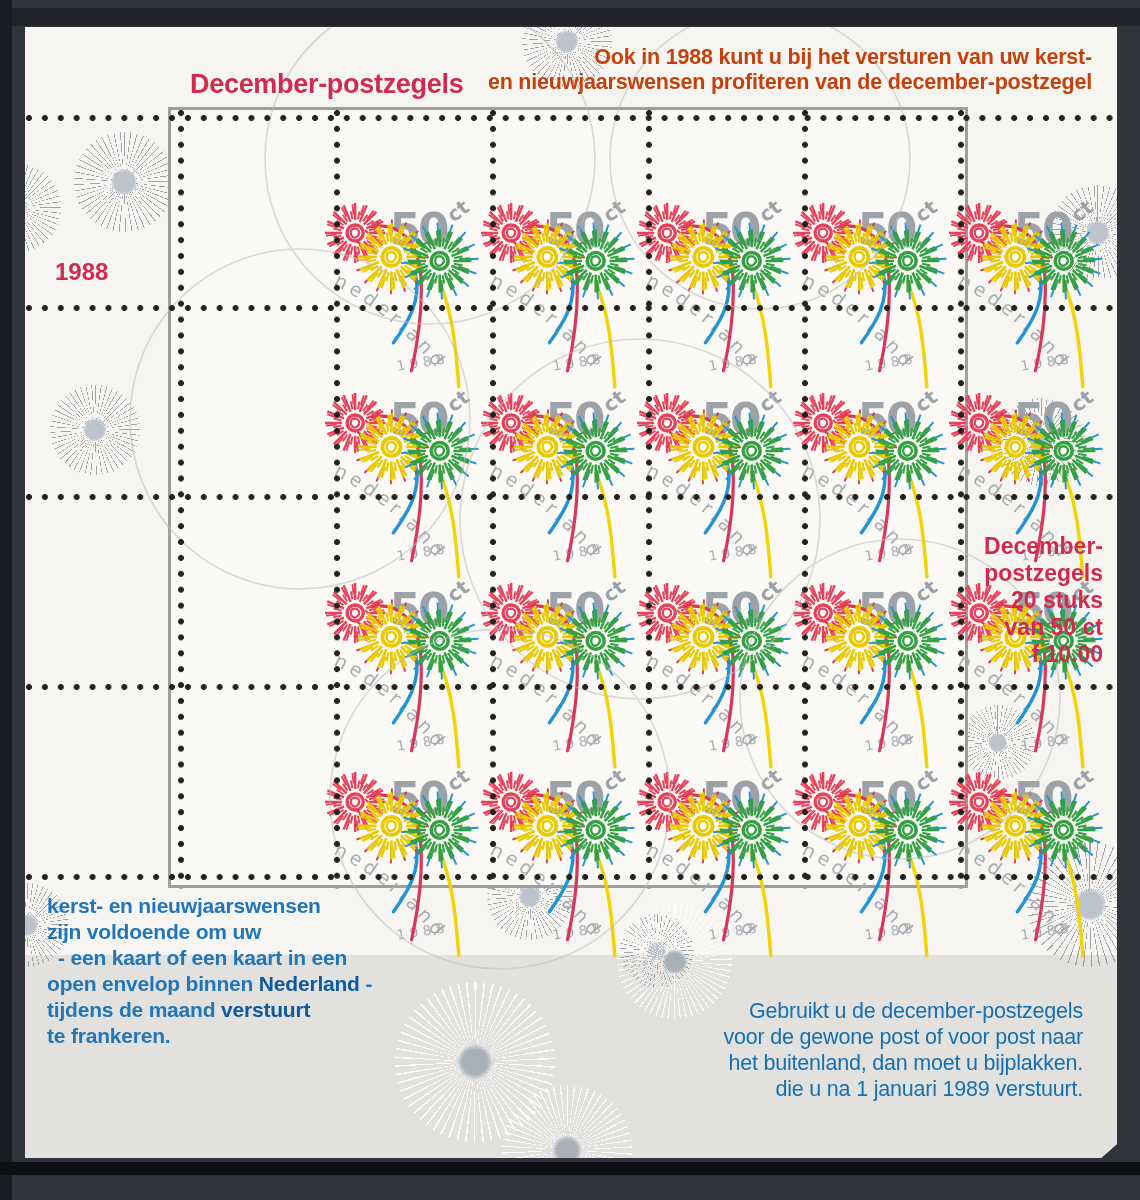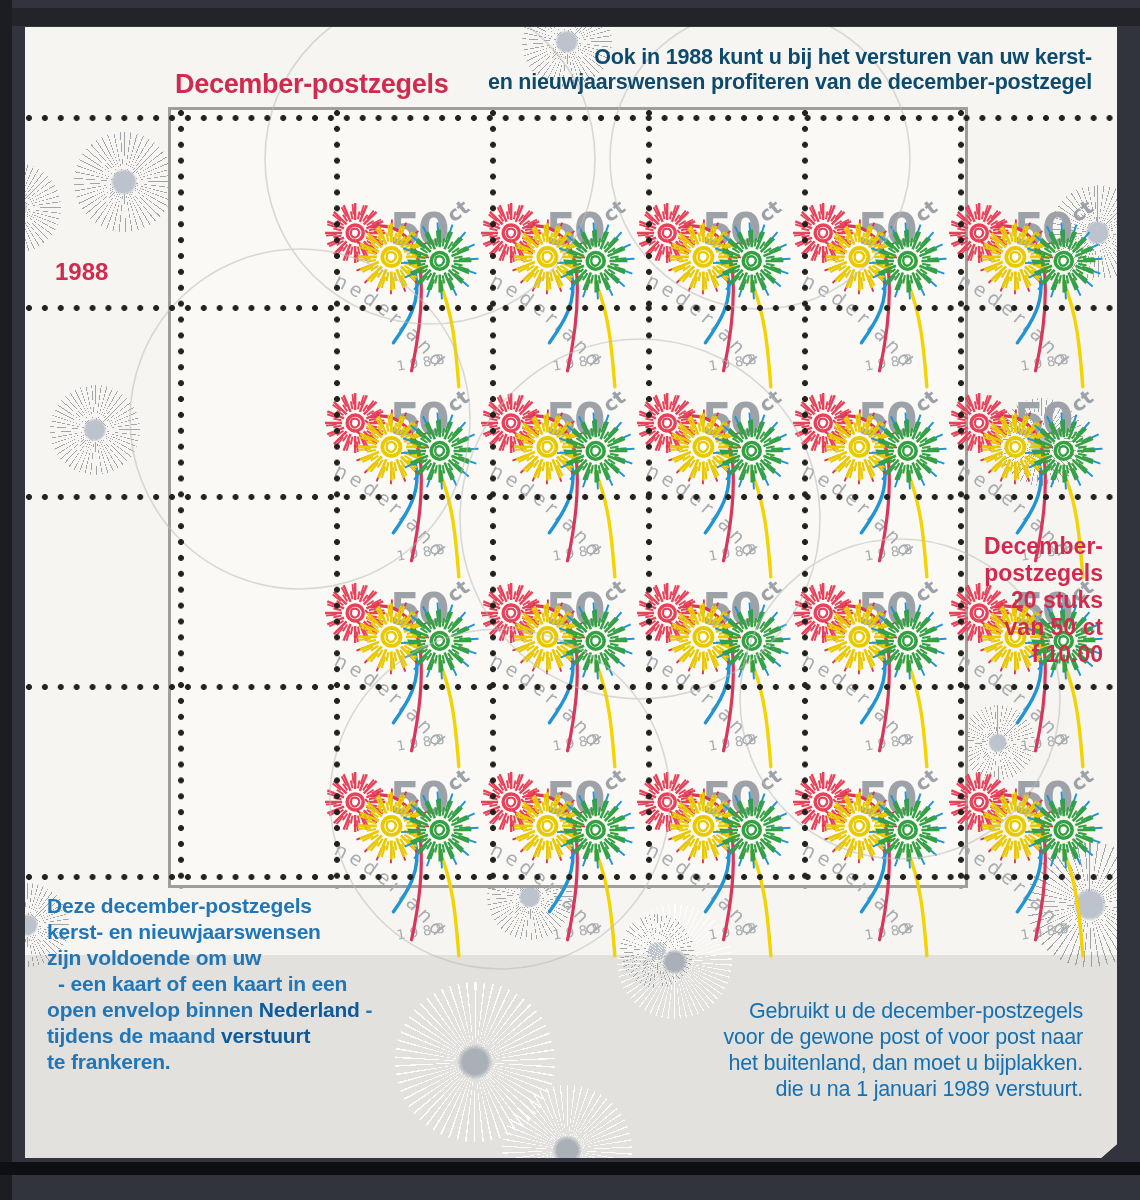--- a/index.html
+++ b/index.html
@@ -43,24 +43,24 @@
 
   
   .perf-h { position:absolute; left:0; width:1092px; height:8px; z-index:3;
             background-image:radial-gradient(circle at 4px 4px, #24221e 2.6px, rgba(0,0,0,0) 3.3px);
             background-size:15.9px 8px; background-repeat:repeat-x; }
   .perf-v { position:absolute; top:82px; width:8px; height:780px; z-index:3;
             background-image:radial-gradient(circle at 4px 4px, #24221e 2.6px, rgba(0,0,0,0) 3.3px);
             background-size:8px 15.9px; background-repeat:repeat-y; }
 
   
-  .title { position:absolute; left:150px; top:42px; z-index:4;
+  .title { position:absolute; left:165px; top:42px; z-index:4;
            color:#d02b4e; font-size:27px; font-weight:800; letter-spacing:-0.3px; }
   .intro { position:absolute; right:25px; top:18px; z-index:4; text-align:right;
-           color:#0c4a6e; font-size:21.5px; font-weight:700; line-height:25px; letter-spacing:-0.2px; }
+           color:#c2410c; font-size:21.5px; font-weight:700; line-height:25px; letter-spacing:-0.2px; }
   .year { position:absolute; left:30px; top:231px; z-index:4;
           color:#d02b4e; font-size:24px; font-weight:800; }
   .right-note { position:absolute; right:14px; top:506px; z-index:4; text-align:right;
                 color:#d02b4e; font-size:23px; font-weight:800; line-height:27px; }
   .bl-text { position:absolute; left:22px; top:866px; z-index:4;
              color:#2176b8; font-size:21px; font-weight:700; line-height:26px; letter-spacing:-0.2px; }
   .bl-text .hang { margin-left:-14px;text-align:center; }
   .bl-text b { color:#0d5a9e; font-weight:800; }
   .br-text { position:absolute; right:34px; top:971px; z-index:4; text-align:right;
              color:#1470b2; font-size:21.5px; font-weight:400; line-height:26px; letter-spacing:-0.2px; }
@@ -546,21 +546,20 @@
 
     <div class="right-note">
       <div>December-</div>
       <div>postzegels</div>
       <div>20 stuks</div>
       <div>van 50 ct</div>
       <div>f 10.00</div>
     </div>
 
     <div class="bl-text">
-      <div>Deze december-postzegels</div>
       <div>kerst- en nieuwjaarswensen</div>
       <div>zijn voldoende om uw</div>
       <div class="hang">- een kaart of een kaart in een</div>
       <div><span>open envelop binnen </span><b>Nederland</b><span> -</span></div>
       <div><span>tijdens de maand </span><b>verstuurt</b></div>
       <div>te frankeren.</div>
     </div>
 
     <div class="br-text">
       <div>Gebruikt u de december-postzegels</div>

